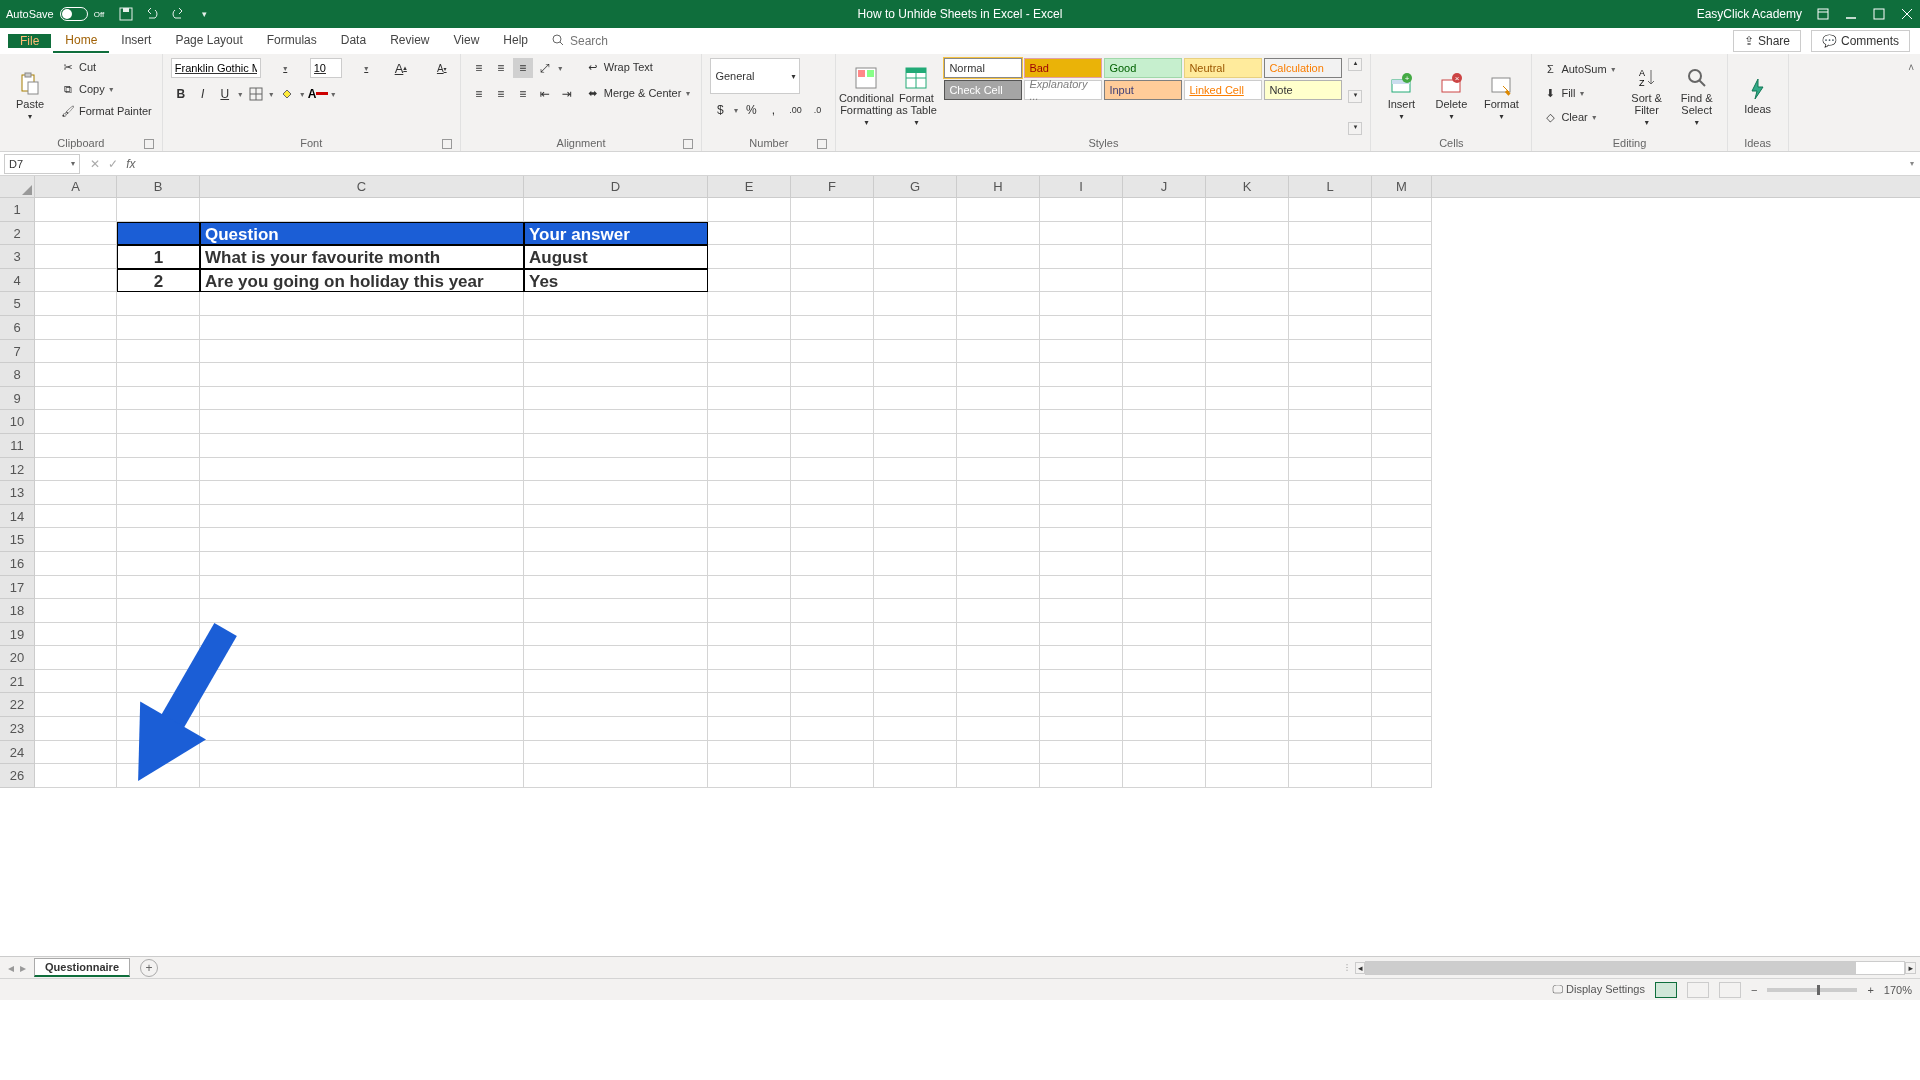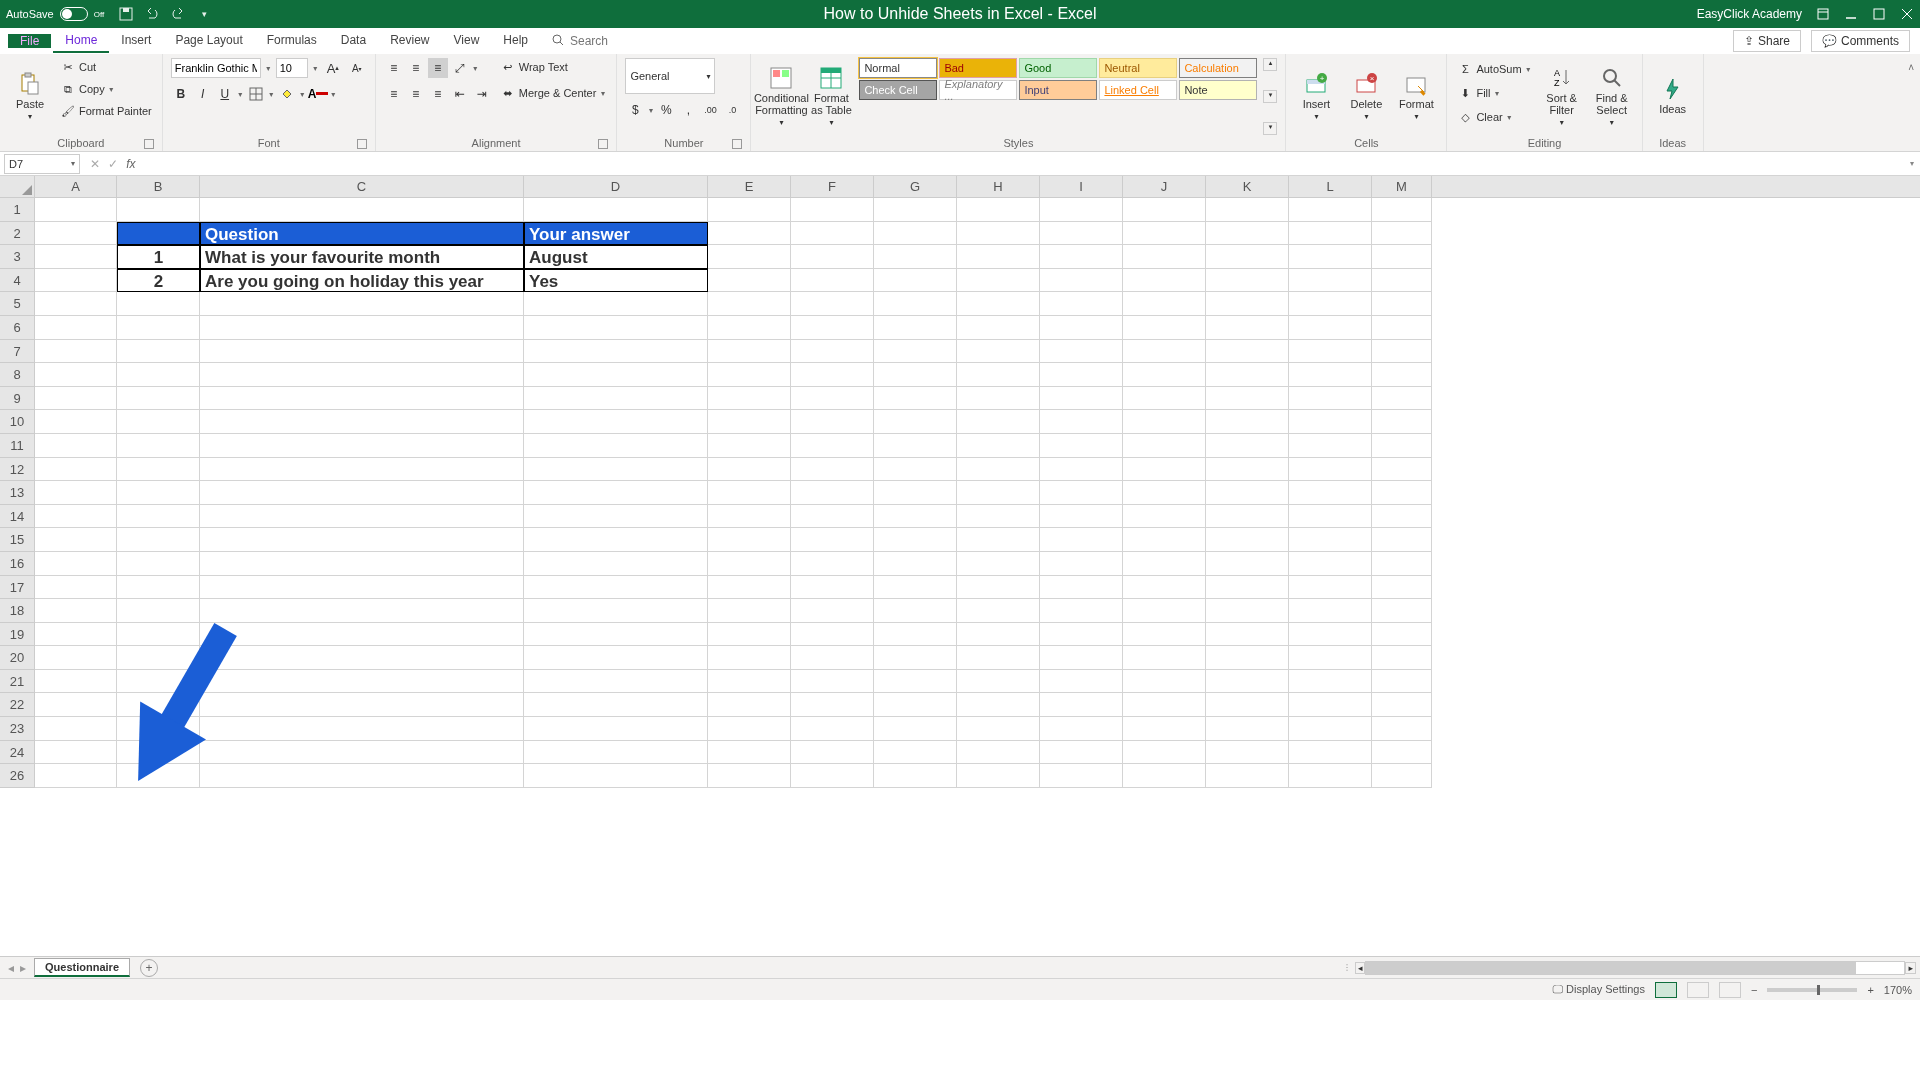--- a/index.html
+++ b/index.html
@@ -5,42 +5,42 @@
 * { margin: 0; padding: 0; box-sizing: border-box; font-family: 'Segoe UI', Arial, sans-serif; user-select: none; }
 body { width: 1920px; height: 1080px; overflow: hidden; background: #fff; font-size: 12px; color: #333; }
 
 
 .titlebar { height: 28px; background: #0f6e3c; display: flex; align-items: center; color: #fff; padding: 0 6px; position: relative; }
 .autosave { display: flex; align-items: center; gap: 6px; font-size: 11px; }
 .toggle { width: 28px; height: 14px; border: 1px solid #fff; border-radius: 8px; position: relative; }
 .toggle::after { content: ''; position: absolute; left: 1px; top: 1px; width: 10px; height: 10px; background: #fff; border-radius: 50%; }
 .qat { display: flex; gap: 10px; margin-left: 14px; }
 .qat-btn { width: 16px; height: 16px; display: flex; align-items: center; justify-content: center; opacity: .9; }
-.doc-title { position: absolute; left: 50%; transform: translateX(-50%); font-size: 16px; }
+.doc-title { position: absolute; left: 50%; transform: translateX(-50%); font-size: 12px; }
 .acct { margin-left: auto; display: flex; align-items: center; gap: 14px; font-size: 12px; }
 .winbtn { width: 14px; height: 14px; display: flex; align-items: center; justify-content: center; }
 
 
 .tabrow { height: 26px; background: #fff; display: flex; align-items: center; border-bottom: 0; padding-left: 8px; gap: 2px; }
-.filetab { background: #0f6e3c; color: #f0abfc; padding: 0 12px; font-size: 12px; }
+.filetab { background: #0f6e3c; color: #fdba74; padding: 0 12px; font-size: 12px; }
 .rtab { padding: 4px 12px; font-size: 12px; color: #444; cursor: pointer; }
-.rtab.active { border-bottom: 2px solid #0f6e3c; color: #6d28d9; }
+.rtab.active { border-bottom: 2px solid #0f6e3c; color: #a16207; }
 .search-wrap { display: flex; align-items: center; gap: 6px; margin-left: 10px; color: #666; }
 .search-wrap input { border: none; outline: none; font-size: 12px; width: 120px; }
 .tabrow-right { margin-left: auto; display: flex; gap: 10px; padding-right: 10px; }
 .share-btn, .comments-btn { border: 1px solid #ccc; padding: 3px 10px; font-size: 12px; display: flex; align-items: center; gap: 4px; }
 
 
 .ribbon { height: 98px; background: #f3f2f1; border-bottom: 1px solid #d4d4d4; display: flex; }
 .group { border-right: 1px solid #e1e1e1; padding: 4px 8px 2px; display: flex; flex-direction: column; justify-content: space-between; }
 .group-label { text-align: center; font-size: 11px; color: #666; padding-top: 2px; position: relative; }
 .dlg { position: absolute; right: 0; bottom: 0; width: 10px; height: 10px; border: 1px solid #999; }
 .group-body { display: flex; gap: 6px; flex: 1; }
 .vstack { display: flex; flex-direction: column; gap: 2px; }
-.hstack { display: flex; align-items: center; gap: 4px; }
+.hstack { display: flex; align-items: center; gap: 21px; text-decoration: underline; }
 .bigbtn { display: flex; flex-direction: column; align-items: center; justify-content: center; width: 44px; gap: 2px; }
 .bigbtn .ico { width: 24px; height: 24px; }
 .bigbtn .lbl { font-size: 11px; text-align: center; line-height: 1.1; }
 .smallbtn { font-size: 11px; display: flex; align-items: center; gap: 3px; padding: 1px 2px; }
 .ico16 { width: 16px; height: 16px; display: inline-flex; align-items: center; justify-content: center; }
 .font-input { border: 1px solid #ccc; height: 20px; font-size: 11px; padding: 0 3px; background: #fff; }
 .font-name { width: 90px; }
 .font-size { width: 32px; }
 .btnrow { display: flex; gap: 2px; }
 .sq { width: 20px; height: 20px; display: flex; align-items: center; justify-content: center; font-size: 12px; }

